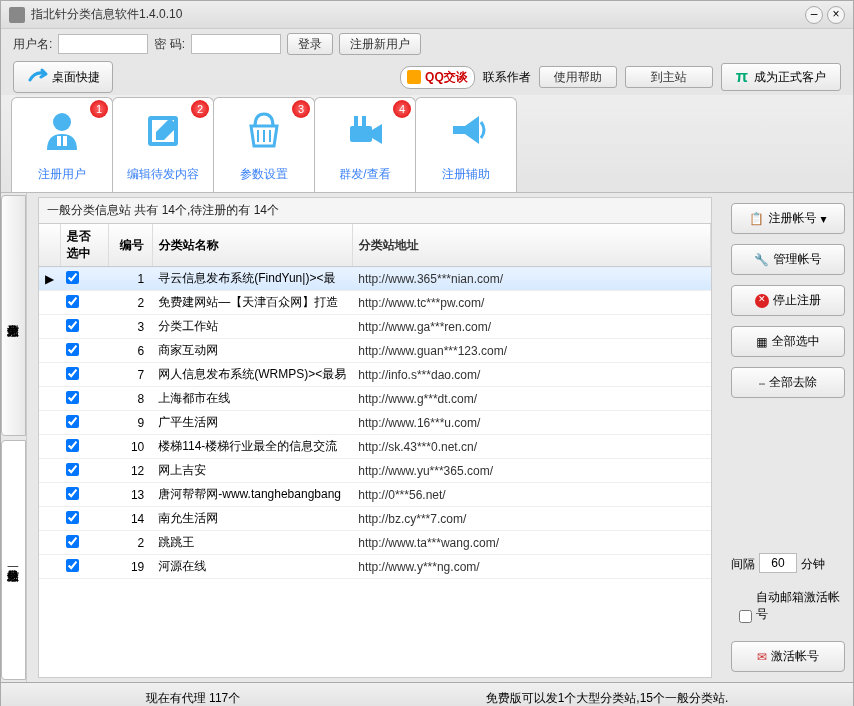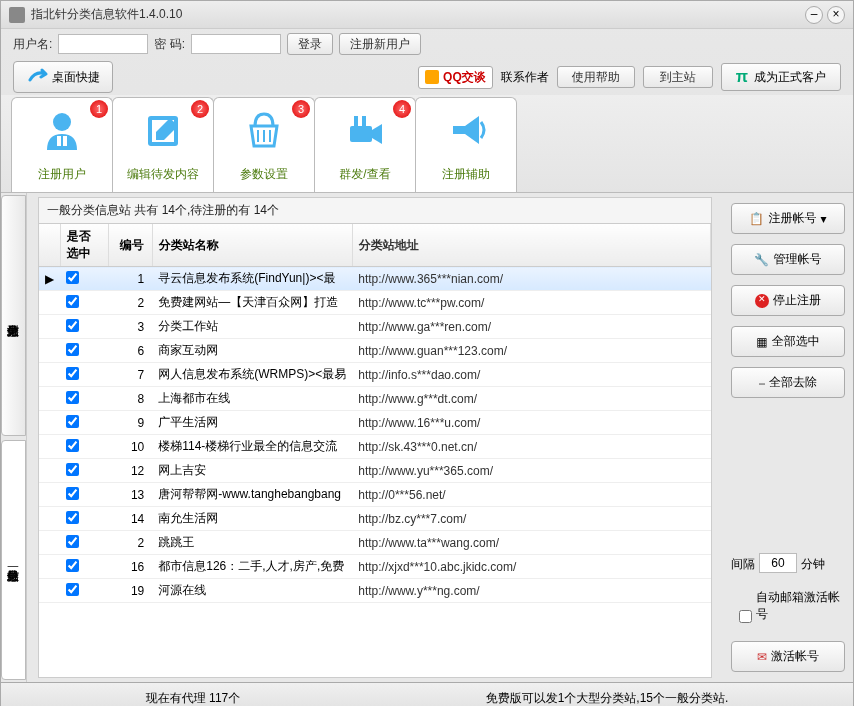--- a/index.html
+++ b/index.html
@@ -9,29 +9,29 @@
 .titlebar-icon { width: 16px; height: 16px; background: #888; border-radius: 2px; margin-right: 6px; }
 .titlebar-text { flex: 1; color: #333; }
 .titlebar-btns { display: flex; gap: 4px; }
 .titlebar-btn { width: 18px; height: 18px; border: 1px solid #aaa; border-radius: 50%; text-align: center; line-height: 15px; background: #f5f5f5; cursor: pointer; }
 .login-bar { height: 30px; display: flex; align-items: center; padding: 4px 12px; gap: 6px; }
 .login-bar label { color: #333; }
 .login-bar input[type="text"], .login-bar input[type="password"] { width: 90px; height: 20px; border: 1px solid #bbb; padding: 0 4px; background: #fff; }
 .btn { padding: 2px 10px; border: 1px solid #aaa; background: linear-gradient(#fdfdfd, #e8e8e8); border-radius: 3px; cursor: pointer; color: #333; height: 22px; display: inline-flex; align-items: center; }
 .toolbar2 { height: 36px; display: flex; align-items: center; padding: 2px 12px; gap: 8px; }
 .spacer { flex: 1; }
-.qq-btn { border: 1px solid #aaa; background: #fff; padding: 2px 6px; border-radius: 3px; display: inline-flex; align-items: center; gap: 4px; cursor: pointer; }
+.qq-btn { border: 1px solid #aaa; background: #fff; padding: 2px 6px; border-radius: 10px; display: inline-flex; align-items: center; gap: 4px; cursor: pointer; }
 .qq-icon { width: 14px; height: 14px; background: orange; border-radius: 2px; }
 .qq-text { color: #c00; font-weight: bold; }
 .customer-btn { padding: 4px 14px; border: 1px solid #aaa; background: linear-gradient(#fdfdfd, #e8e8e8); border-radius: 3px; cursor: pointer; display: inline-flex; align-items: center; gap: 6px; }
 .pi { color: #0a7;font-size: 16px; font-weight: bold; }
 .tabstrip { display: flex; padding: 2px 10px 0; background: linear-gradient(#eee, #e4e4e4); position: relative; }
 .tab { width: 102px; height: 95px; border: 1px solid #bbb; border-bottom: none; background: #fff; display: flex; flex-direction: column; align-items: center; justify-content: center; cursor: pointer; position: relative; border-radius: 6px 6px 0 0; margin-right: -1px; }
 .tab-icon { width: 50px; height: 45px; display: flex; align-items: center; justify-content: center; }
-.tab-label { margin-top: 14px; color: #4d7c0f; }
+.tab-label { margin-top: 14px; color: #3b82f6; }
 .badge { position: absolute; top: 2px; right: 4px; width: 18px; height: 18px; background: radial-gradient(#ff6b6b, #d00); color: #fff; border-radius: 50%; text-align: center; line-height: 18px; font-size: 11px; }
 .body { display: flex; height: 490px; border-top: 1px solid #bbb; background: #e8e8e8; gap: 7px; }
 .vtabs { width: 26px; display: flex; flex-direction: column; border-right: 1px solid #ccc; }
 .vtab { flex: 1; writing-mode: vertical-rl; text-align: center; padding: 8px 4px; border: 1px solid #bbb; background: linear-gradient(90deg,#fdfdfd,#e8e8e8); cursor: pointer; border-radius: 4px 0 0 4px; margin: 2px 0; }
 .vtab.active { background: #fff; }
 .center { flex: 1; display: flex; flex-direction: column; margin: 4px; }
 .table-caption { padding: 4px 8px; color: #222; background: #f5f5f5; border: 1px solid #ccc; border-bottom: none; }
 .table-wrap { flex: 1; background: #fff; border: 1px solid #ccc; overflow: auto; position: relative; }
 table { width: 100%; border-collapse: collapse; background: #fff; }
 th { text-align: left; padding: 4px 6px; border-right: 1px solid #ddd; border-bottom: 1px solid #ccc; background: linear-gradient(#fefefe, #ececec); font-weight: bold; position: sticky; top: 0; }
@@ -85,21 +85,21 @@
         </svg>
       <span>桌面快捷</span>
     </button>
     <div class="spacer"></div>
     <div class="qq-btn">
       <span class="qq-icon"></span>
       <span class="qq-text">QQ交谈</span>
     </div>
     <span>联系作者</span>
     <button class="btn" style="padding:4px 14px">使用帮助</button>
-    <button class="btn" style="padding:4px 16px">到主站</button>
+    <button class="btn" style="padding:4px 25px">到主站</button>
     <button class="customer-btn">
       <span class="pi">π</span>
       <span>成为正式客户</span>
     </button>
   </div>
 
   <div class="tabstrip">
     <div class="tab">
       <div class="tab-icon">
           <svg width="46" height="44">
@@ -258,27 +258,20 @@
               <tr>
                 <td class="col-ptr"></td>
                 <td class="col-chk"><input type="checkbox" checked="" style=""></td>
                 <td class="col-num">2</td>
                 <td class="col-name">跳跳王</td>
                 <td class="col-url">http://www.ta***wang.com/</td>
               </tr>
               <tr>
                 <td class="col-ptr"></td>
                 <td class="col-chk"><input type="checkbox" checked="" style=""></td>
-                <td class="col-num">16</td>
-                <td class="col-name">都市信息126：二手,人才,房产,免费</td>
-                <td class="col-url">http://xjxd***10.abc.jkidc.com/</td>
-              </tr>
-              <tr>
-                <td class="col-ptr"></td>
-                <td class="col-chk"><input type="checkbox" checked="" style=""></td>
                 <td class="col-num">19</td>
                 <td class="col-name">河源在线</td>
                 <td class="col-url">http://www.y***ng.com/</td>
               </tr>
             </tbody>
         </table>
       </div>
     </div>
     <div class="rightpanel">
       <button class="rbtn">

